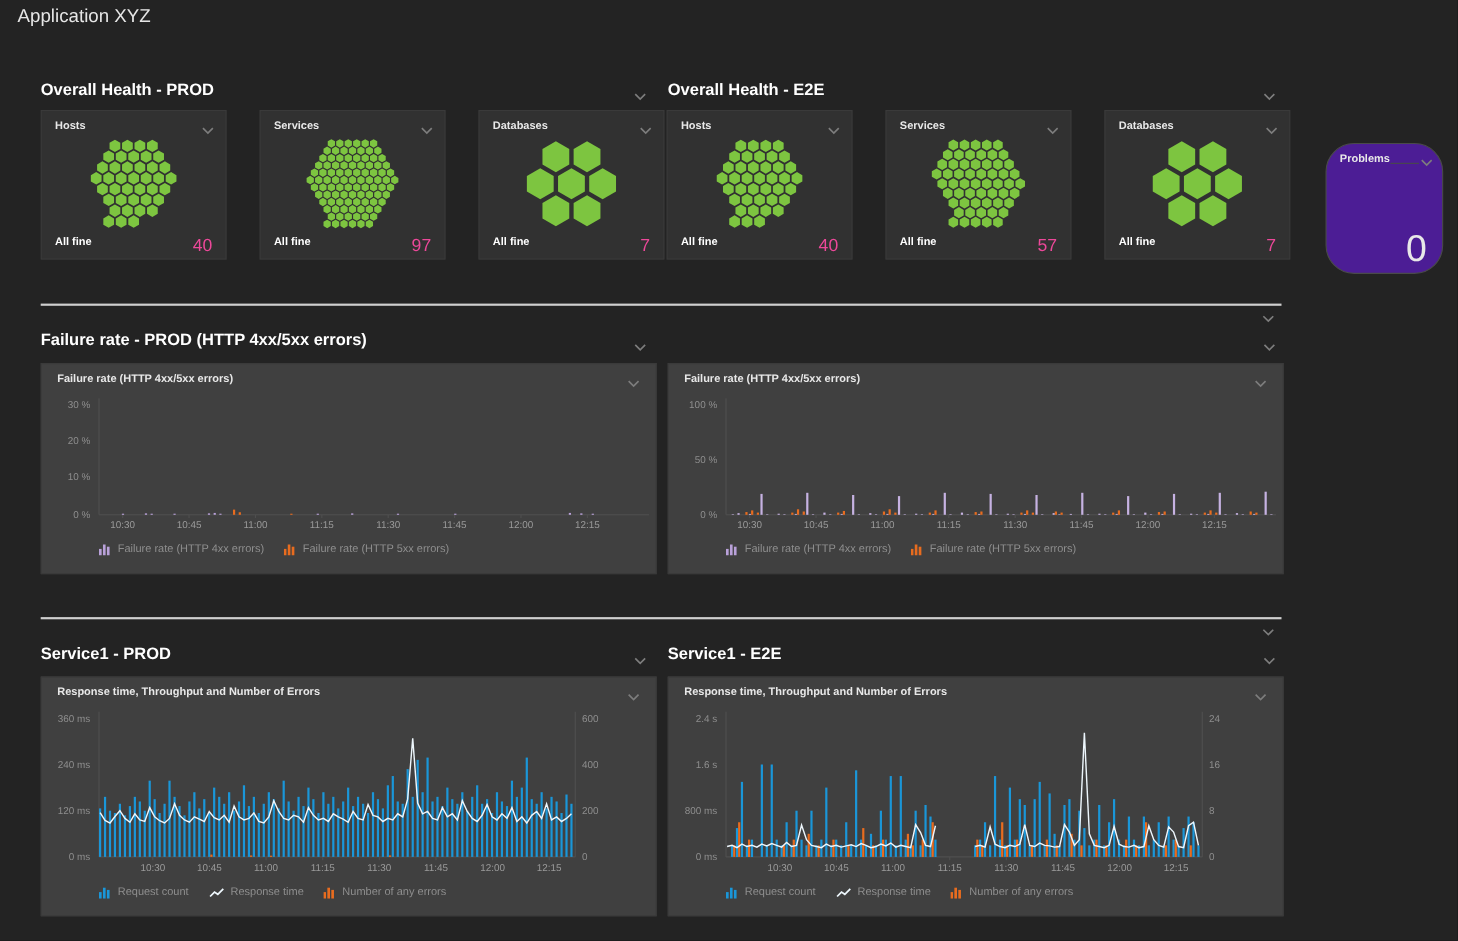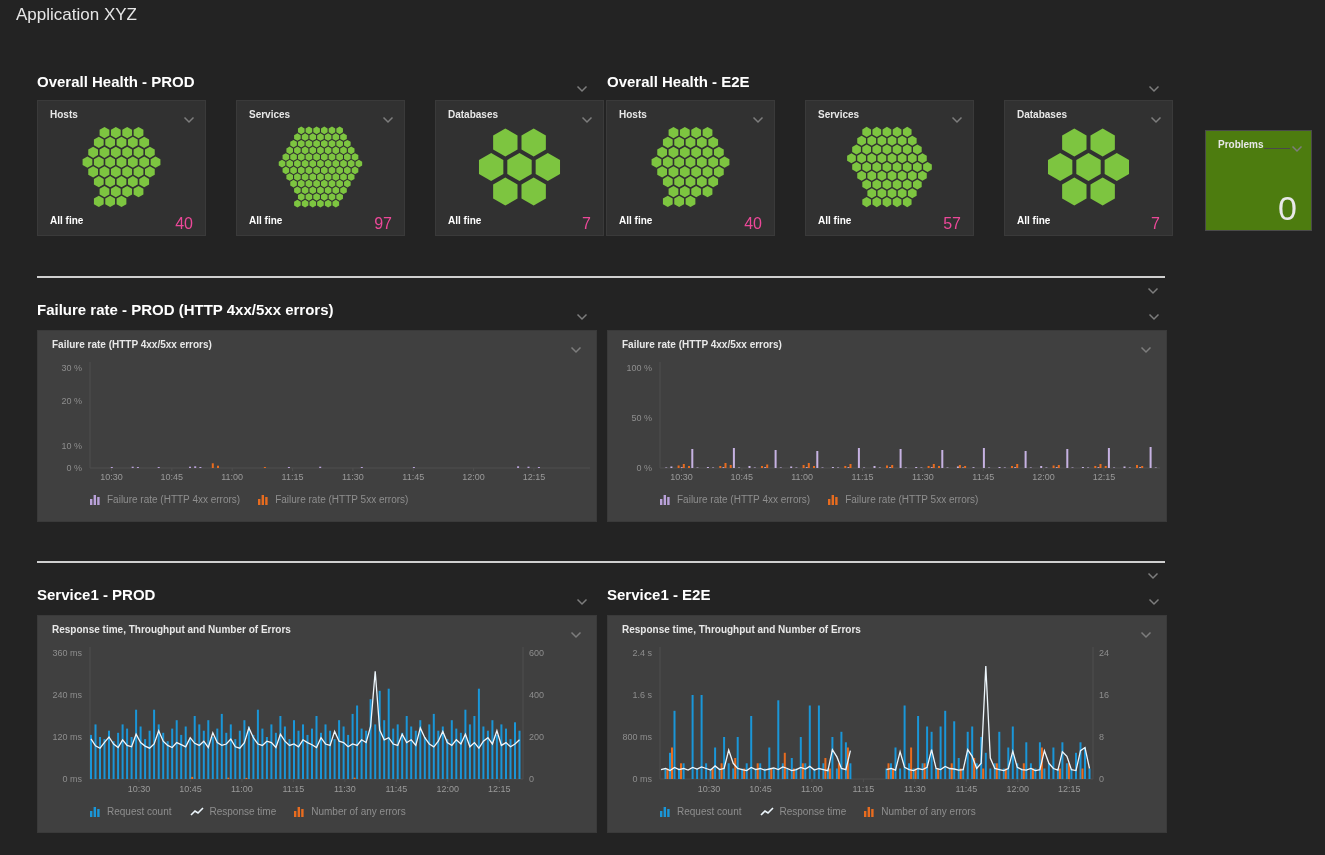--- a/index.html
+++ b/index.html
@@ -341,21 +341,21 @@
           <polygon points="12.99,9.60 24.16,16.05 24.16,28.95 12.99,35.40 1.82,28.95 1.82,16.05" fill="#7dc540"></polygon>
           <polygon points="25.98,-12.90 37.15,-6.45 37.15,6.45 25.98,12.90 14.81,6.45 14.81,-6.45" fill="#7dc540"></polygon>
           <polygon points="12.99,-35.40 24.16,-28.95 24.16,-16.05 12.99,-9.60 1.82,-16.05 1.82,-28.95" fill="#7dc540"></polygon>
           <polygon points="-12.99,-35.40 -1.82,-28.95 -1.82,-16.05 -12.99,-9.60 -24.16,-16.05 -24.16,-28.95" fill="#7dc540"></polygon>
           <polygon points="-25.98,-12.90 -14.81,-6.45 -14.81,6.45 -25.98,12.90 -37.15,6.45 -37.15,-6.45" fill="#7dc540"></polygon>
         </svg></div>
     <div class="hc-status">All fine</div>
     <div class="hc-count">7</div>
   </div>
 
-  <div class="tile" style="left:1205px;top:130px;width:107px;height:101px;background:#4d7c0f;border-color:#4a4a4a;">
+  <div class="tile" style="left:1205px;top:130px;width:107px;height:119px;background:#4c1d95;border-color:#4a4a4a;border-radius:26px;">
     <div class="tile-title">Problems</div>
     <div class="spark-dash"></div>
     <div class="chev" style="right:8px;top:8px;"><svg width="12" height="8" viewBox="0 0 12 8">
           <path d="M1.5 1.5 L6 6 L10.5 1.5" fill="none" stroke="#7d7d7d" stroke-width="1.5"></path>
         </svg></div>
     <div class="problems-count">0</div>
   </div>
 
   <div class="divider" style="left:37px;top:276px;width:1128px;"></div>
   <div class="chev" style="left:1147px;top:281px;"><svg width="12" height="8" viewBox="0 0 12 8">
@@ -370,21 +370,21 @@
         <path d="M1.5 1.5 L6 6 L10.5 1.5" fill="none" stroke="#7d7d7d" stroke-width="1.5"></path>
       </svg></div>
 
   <div class="chart-tile" style="left:37px;top:330px;width:560px;height:192px;">
     <div class="tile-title" style="left:14px;">Failure rate (HTTP 4xx/5xx errors)</div>
     <div class="chev" style="right:14px;top:9px;"><svg width="12" height="8" viewBox="0 0 12 8">
           <path d="M1.5 1.5 L6 6 L10.5 1.5" fill="none" stroke="#7d7d7d" stroke-width="1.5"></path>
         </svg></div>
   <div class="axis-label" style="right: 514px; top: 32px;">30 %</div>
       <div class="axis-label" style="right: 514px; top: 65.3333px;">20 %</div>
-      <div class="axis-label" style="right: 514px; top: 110px;">10 %</div>
+      <div class="axis-label" style="right: 514px; top: 97px;">10 %</div>
       <div class="axis-label" style="right: 514px; top: 132px;">0 %</div>
       <div class="x-tick-label" style="left: 53.5px; top: 141px;">10:30</div>
       <div class="x-tick-label" style="left: 113.85px; top: 141px;">10:45</div>
       <div class="x-tick-label" style="left: 174.2px; top: 141px;">11:00</div>
       <div class="x-tick-label" style="left: 234.55px; top: 141px;">11:15</div>
       <div class="x-tick-label" style="left: 294.9px; top: 141px;">11:30</div>
       <div class="x-tick-label" style="left: 355.25px; top: 141px;">11:45</div>
       <div class="x-tick-label" style="left: 415.6px; top: 141px;">12:00</div>
       <div class="x-tick-label" style="left: 475.95px; top: 141px;">12:15</div>
       <svg class="plot-svg" width="558" height="192">

